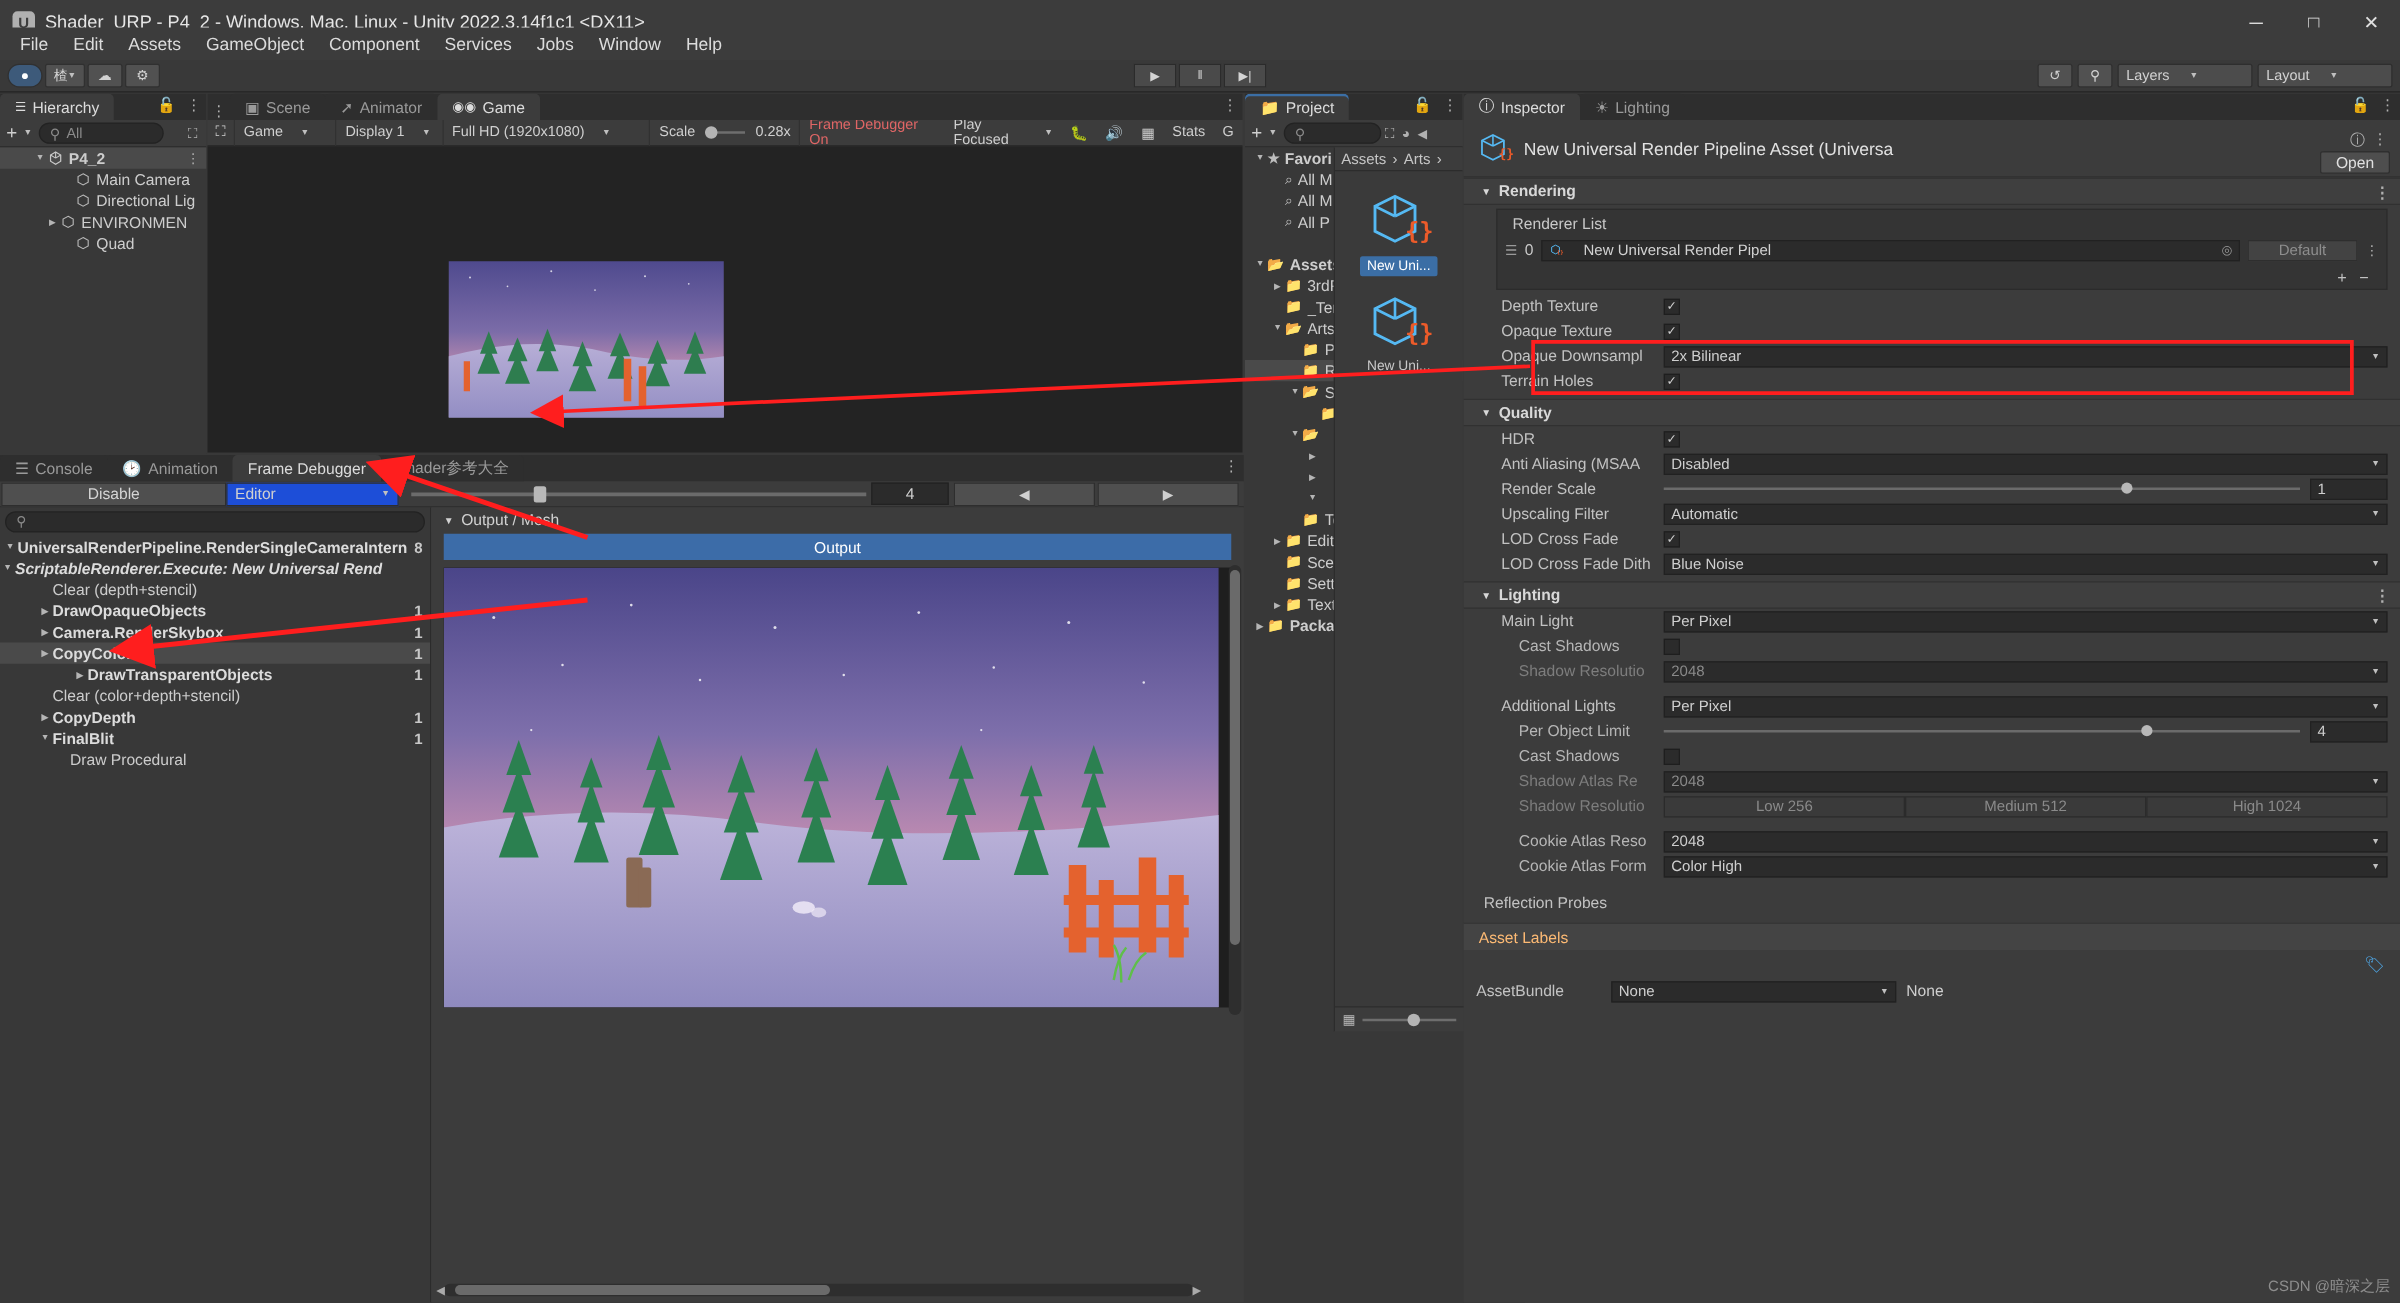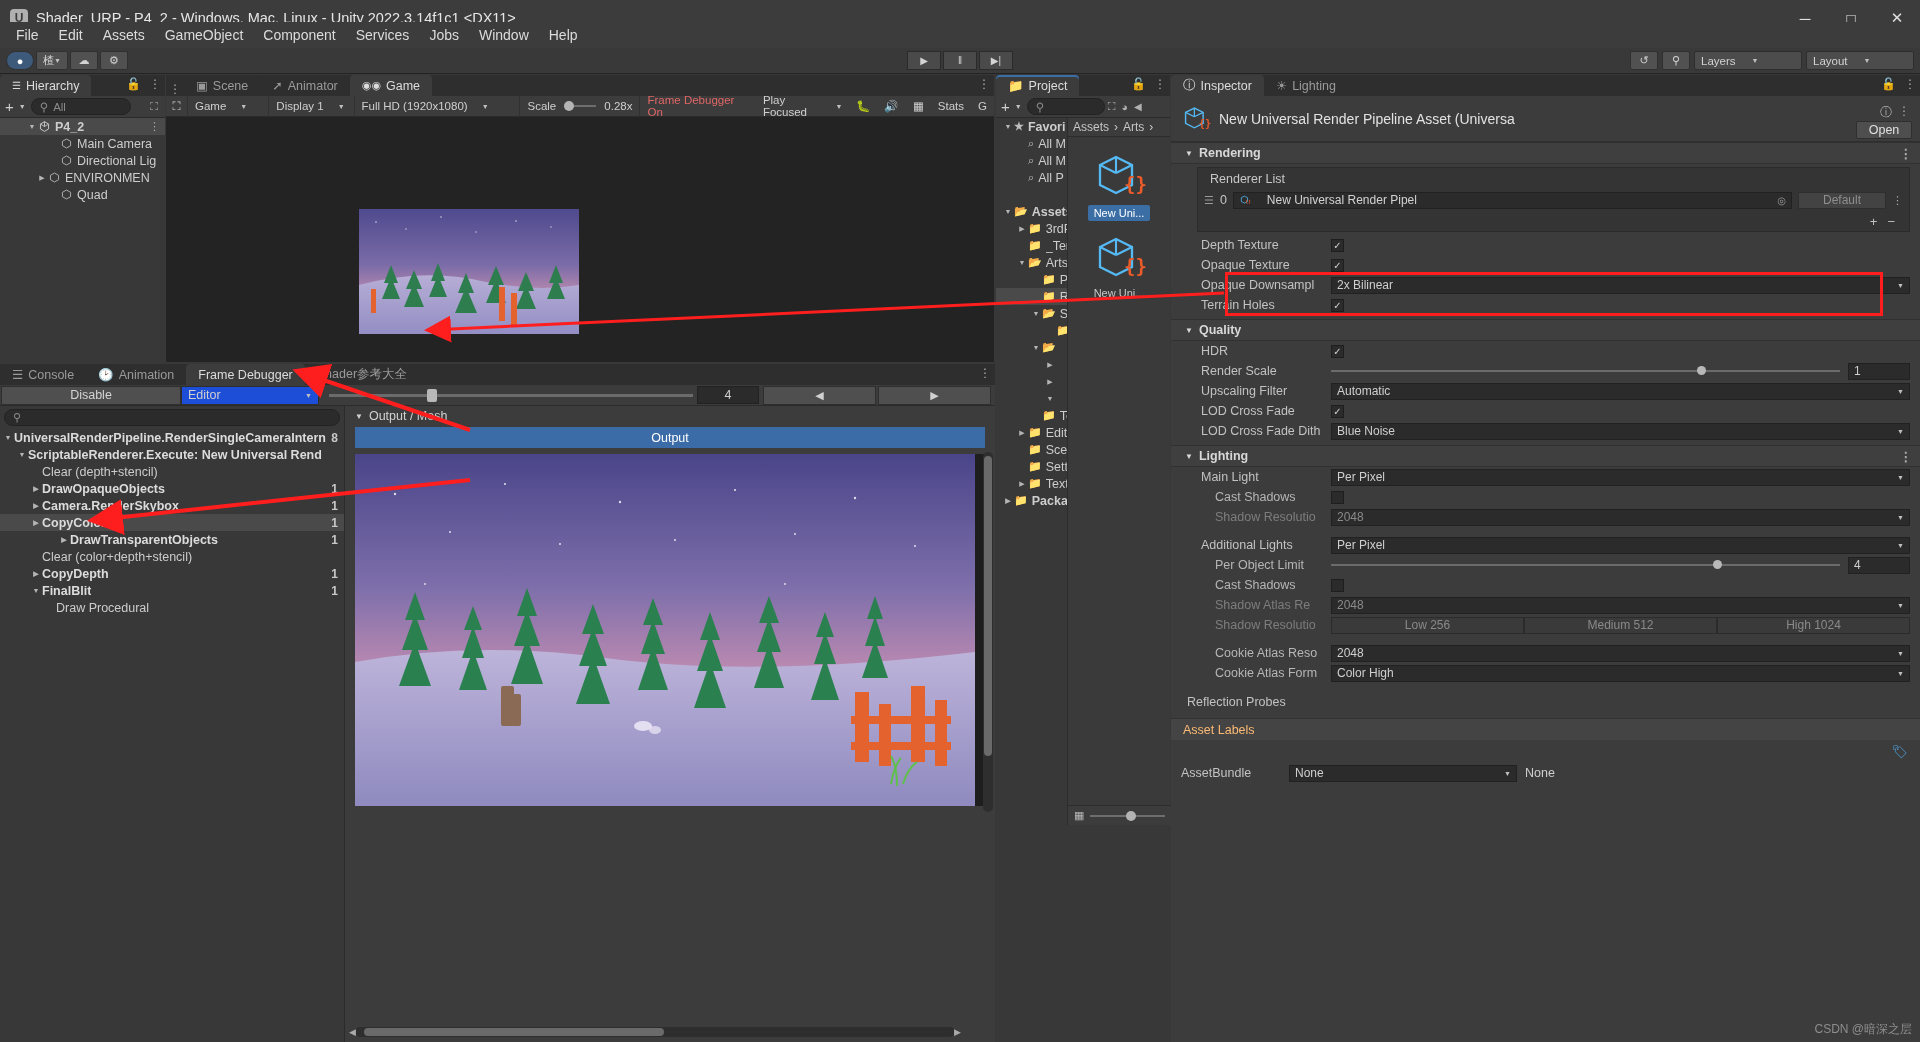--- a/index.html
+++ b/index.html
@@ -638,20 +638,27 @@
     <div class="section-hdr" style="margin-top:4px;">
       <span style="font-size:8px;">▼</span>
       <span>Quality</span>
     </div>
     <div>
       <div class="insp-row">
         <span class="insp-label">HDR</span>
         <span class="chk">✓</span>
       </div>
       <div class="insp-row">
+        <span class="insp-label">Anti Aliasing (MSAA</span>
+        <span class="insp-field">
+          <span>Disabled</span>
+          <span class="caret">▼</span>
+        </span>
+      </div>
+      <div class="insp-row">
         <span class="insp-label">Render Scale</span>
         <span class="sldrow">
           <span class="sld">
               <i class="kn" style="left:72%;"></i>
             </span>
           <span class="numbox">1</span>
         </span>
       </div>
       <div class="insp-row">
         <span class="insp-label">Upscaling Filter</span>
@@ -812,21 +819,21 @@
       <div style="width:345px;background:#383838;position:relative;border-right:1px solid #2b2b2b;">
         <div style="margin:3px 4px;height:17px;background:#2b2b2b;border:1px solid #222;border-radius:9px;display:flex;align-items:center;padding:0 8px;color:#8a8a8a;font-size:11px;">
           <span>⚲</span>
         </div>
         <div id="fd-tree-rows" style="position:relative;">
             <div class="fd-row bold" style="position: relative; padding-left: 2px;">
               <span class="arrow">▼</span>
               <span style="white-space: nowrap; overflow: hidden;">UniversalRenderPipeline.RenderSingleCameraIntern</span>
               <span class="fd-count">8</span>
             </div>
-            <div class="fd-row bold" style="position: relative; padding-left: 16px;">
+            <div class="fd-row bold" style="position: relative;  font-style: italic;">
               <span class="arrow">▼</span>
               <span style="white-space: nowrap; overflow: hidden;">ScriptableRenderer.Execute: New Universal Rend</span>
             </div>
             <div class="fd-row" style="position: relative; padding-left: 30px;">
               <span class="arrow"></span>
               <span style="white-space: nowrap; overflow: hidden;">Clear (depth+stencil)</span>
             </div>
             <div class="fd-row bold" style="position: relative; padding-left: 30px;">
               <span class="arrow">▶</span>
               <span style="white-space: nowrap; overflow: hidden;">DrawOpaqueObjects</span>

